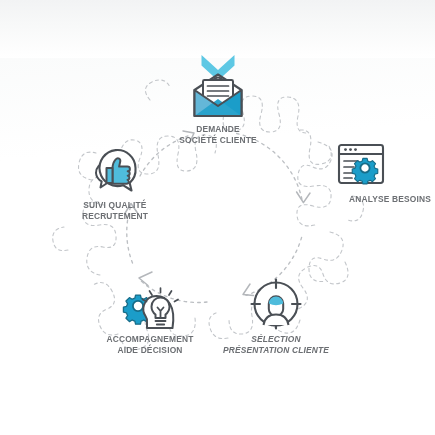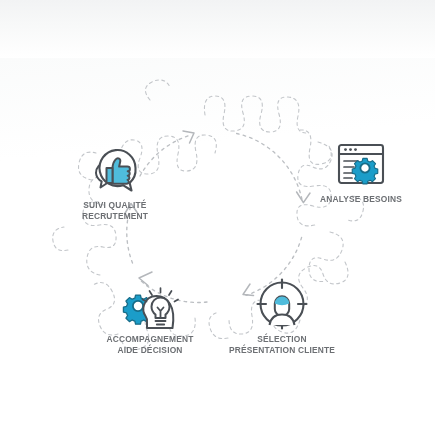--- a/index.html
+++ b/index.html
@@ -27,24 +27,24 @@
     color:#6c6f73;
     font-weight:bold;
     font-size:8.4px;
     letter-spacing:.18px;
     line-height:10.6px;
     white-space:nowrap;
   }
   
   #node-demande   {left:148px;top:52px;width:140px;}
   #node-analyse   {left:291px;top:142px;width:140px;}
-  #node-selection {left:217px;top:278px;width:130px;}
+  #node-selection {left:211px;top:278px;width:130px;font-style:italic;}
   #node-accomp    {left:84px;top:278px;width:132px;}
   #node-suivi     {left:50px;top:144px;width:130px;}
-  #node-analyse .lbl{text-align:center;}
+  #node-analyse .lbl{text-align:right;}
   svg{display:block;overflow:visible;}
 </style>
 </head>
 <body>
 
 <div id="stage">
 
   <svg class="layer" viewBox="0 0 435 435" width="435" height="435" aria-hidden="true">
     <g fill="none" stroke="#c3c6ca" stroke-width="1.1" stroke-dasharray="3 3.4" stroke-linecap="round">
 
@@ -101,20 +101,46 @@
       <path d="M250.0 284.0 L243.0 294.5 L253.5 295.5"></path>
 
       <path d="M152.0 272.0 L139.0 278.0 L148.0 285.5"></path>
 
       <path d="M124.5 214.0 L131.0 203.5 L137.5 213.0"></path>
 
       <path d="M183.0 131.0 L194.0 133.0 L189.5 143.0"></path>
     </g>
   </svg>
 
+  <div class="node" id="node-demande">
+    <svg class="ico" width="70" height="68" viewBox="0 0 70 68">
+
+      <path d="M18.5 3 L35 18 L51.5 3 L51.5 13.5 L35 28.5 L18.5 13.5 Z" fill="#5ec8e4"></path>
+
+      <path d="M11.5 38 L35 22.5 L58.5 38 L58.5 64 L11.5 64 Z" fill="#ffffff" stroke="#4a4f55" stroke-width="2.1" stroke-linejoin="round"></path>
+
+      <rect x="20" y="28" width="30" height="24" rx="1.4" fill="#ffffff" stroke="#4a4f55" stroke-width="2"></rect>
+
+      <path d="M31 27.5 q4 -4 8 0" fill="none" stroke="#4a4f55" stroke-width="2" stroke-linecap="round"></path>
+      <g stroke="#4a4f55" stroke-width="1.7" stroke-linecap="round">
+        <line x1="24.5" y1="34" x2="45.5" y2="34"></line>
+        <line x1="24.5" y1="39" x2="45.5" y2="39"></line>
+        <line x1="24.5" y1="44" x2="45.5" y2="44"></line>
+      </g>
+
+      <path d="M11.5 64 L11.5 38 L35 54 L58.5 38 L58.5 64 Z" fill="#64b7d8"></path>
+      <path d="M35 54 L58.5 38 L58.5 64 Z" fill="#1b9dc9"></path>
+      <path d="M11.5 64 L35 47 L58.5 64 Z" fill="#2aa3cc"></path>
+      <path d="M11.5 38 L35 54 L58.5 38 L58.5 64 L11.5 64 Z" fill="none" stroke="#4a4f55" stroke-width="2.1" stroke-linejoin="round"></path>
+    </svg>
+    <div class="lbl">
+      <span>DEMANDE</span><br>
+      <span>SOCIÉTÉ CLIENTE</span>
+    </div>
+  </div>
 
   <div class="node" id="node-analyse">
     <svg class="ico" width="52" height="48" viewBox="0 0 52 48">
       <rect x="4" y="3" width="44" height="38" rx="2.4" fill="#ffffff" stroke="#4a4f55" stroke-width="2.1"></rect>
       <line x1="4" y1="12" x2="48" y2="12" stroke="#4a4f55" stroke-width="2.1"></line>
       <g fill="#4a4f55">
         <circle cx="10.5" cy="7.6" r="1.45"></circle>
         <circle cx="15.5" cy="7.6" r="1.45"></circle>
         <circle cx="20.5" cy="7.6" r="1.45"></circle>
       </g>

